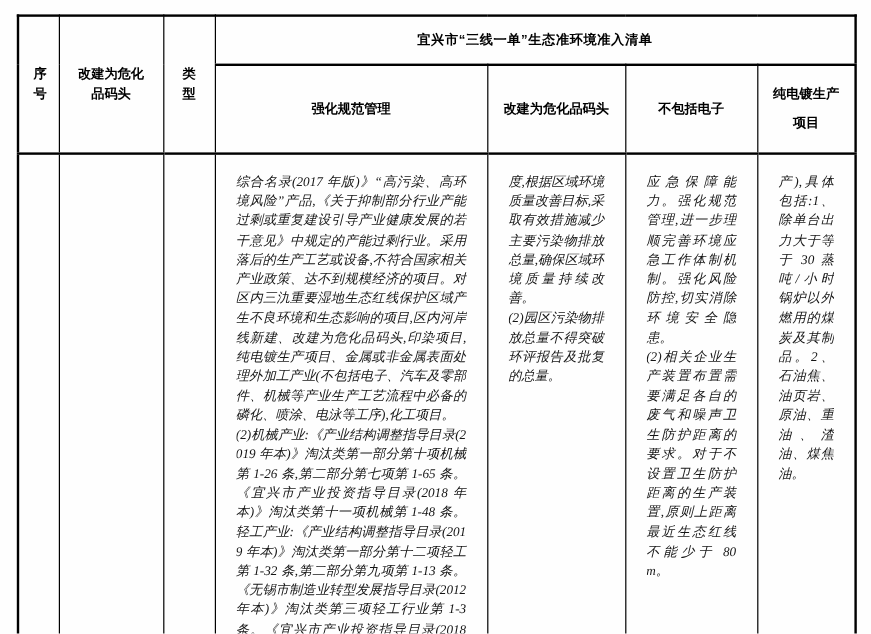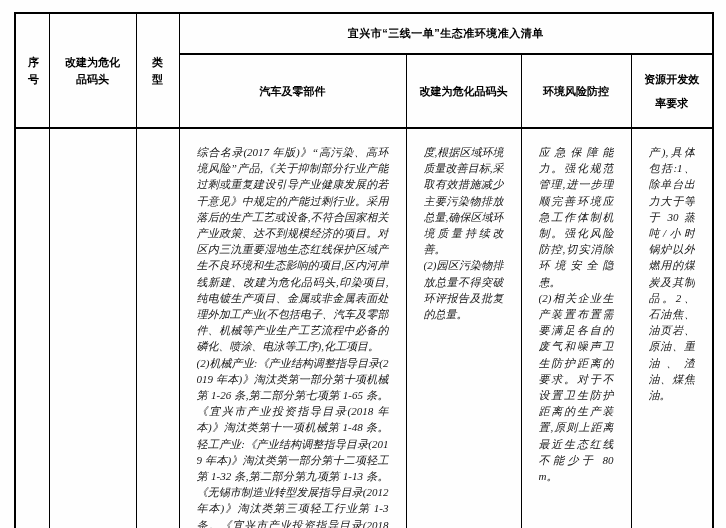--- a/index.html
+++ b/index.html
@@ -96,24 +96,24 @@
 
     <tbody>
         <tr>
       <th rowspan="2" class="lefthead">序号</th>
       <th rowspan="2" class="lefthead">改建为危化品码头</th>
       <th rowspan="2" class="lefthead">类型</th>
       <th colspan="4" class="title-cell">宜兴市“三线一单”生态准环境准入清单</th>
     </tr>
 
     <tr class="subhead">
-      <th>汽车及零部件</th>
+      <th>强化规范管理</th>
       <th>改建为危化品码头</th>
-      <th>环境风险防控</th>
-      <th>资源开发效率要求</th>
+      <th>不包括电子</th>
+      <th>纯电镀生产项目</th>
     </tr>
 
     <tr class="body-row">
       <td>
         <div class="cell-text"></div>
       </td>
       <td>
         <div class="cell-text"></div>
       </td>
       <td>

